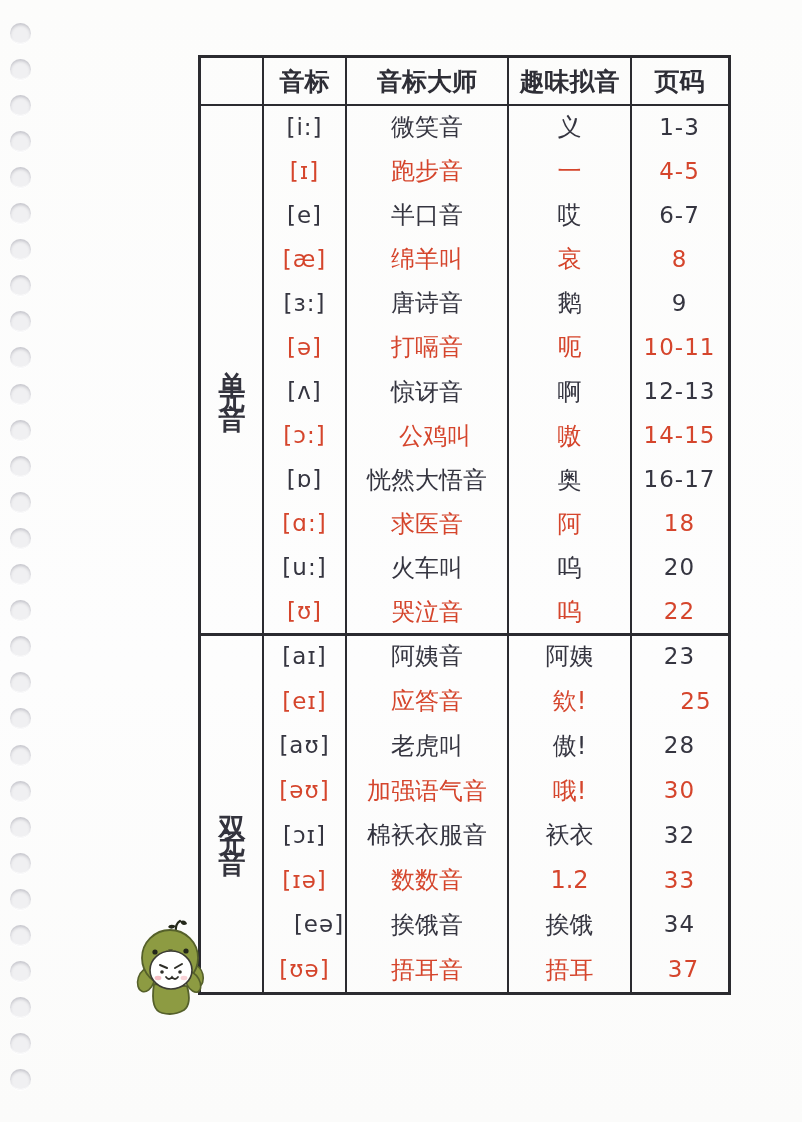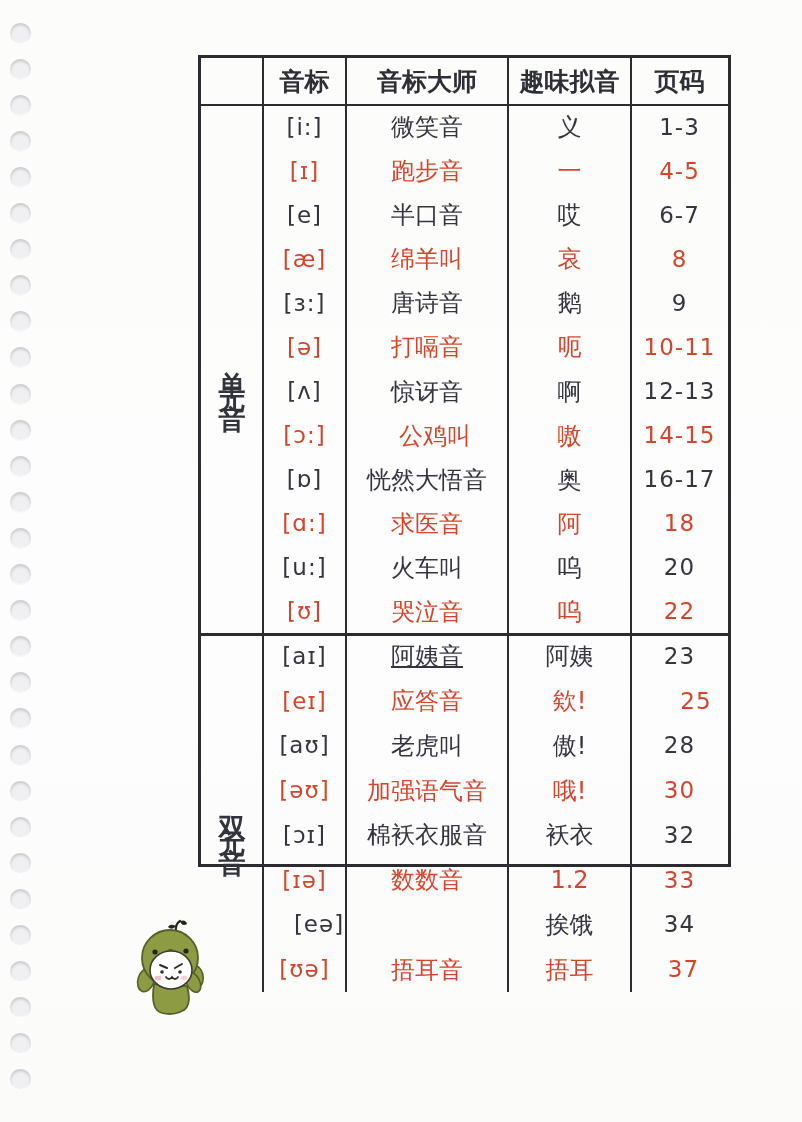--- a/index.html
+++ b/index.html
@@ -12,21 +12,21 @@
 
   
   .hole{
     position:absolute;left:10px;width:21px;height:21px;border-radius:50%;
     background:#f0f0f2;
     box-shadow:inset 0 2px 3px rgba(110,110,125,.32), inset 0 -1px 1px rgba(255,255,255,.9), 0 1px 0 rgba(255,255,255,.85);
   }
 
   
   .tbl{
-    position:absolute;left:198px;top:55px;width:533px;height:812px;
+    position:absolute;left:198px;top:55px;width:533px;height:940px;
     box-sizing:border-box;border:3px solid #2b2b30;
     display:grid;
     grid-template-columns:62px 83px 162px 123px 97px;
     grid-template-rows:47px repeat(12,44.08px) repeat(8,44.75px);
     background:transparent;
   }
   .vline,.hline{position:absolute;background:#2b2b30;z-index:1;}
   .vline{top:0;height:934px;width:2.4px;}
   .hline{left:0;width:527px;}
 
@@ -150,21 +150,21 @@
       <div class="cell col-page ink-red" style="grid-area: 11 / 5;">18</div>
       <div class="cell col-symbol ink-black" style="grid-area: 12 / 2;">[u:]</div>
       <div class="cell col-master ink-black" style="grid-area: 12 / 3;">火车叫</div>
       <div class="cell col-sound ink-black" style="grid-area: 12 / 4;">呜</div>
       <div class="cell col-page ink-black" style="grid-area: 12 / 5;">20</div>
       <div class="cell col-symbol ink-red" style="grid-area: 13 / 2;">[ʊ]</div>
       <div class="cell col-master ink-red" style="grid-area: 13 / 3;">哭泣音</div>
       <div class="cell col-sound ink-red" style="grid-area: 13 / 4;">呜</div>
       <div class="cell col-page ink-red" style="grid-area: 13 / 5;">22</div>
       <div class="cell col-symbol ink-black" style="grid-area: 14 / 2;">[aɪ]</div>
-      <div class="cell col-master ink-black" style="grid-area: 14 / 3; text-decoration: underline;">阿姨音</div>
+      <div class="cell col-master ink-black" style="grid-area: 14 / 3;">阿姨音</div>
       <div class="cell col-sound ink-black" style="grid-area: 14 / 4;">阿姨</div>
       <div class="cell col-page ink-black" style="grid-area: 14 / 5;">23</div>
       <div class="cell col-symbol ink-red" style="grid-area: 15 / 2;">[eɪ]</div>
       <div class="cell col-master ink-red" style="grid-area: 15 / 3;">应答音</div>
       <div class="cell col-sound ink-red" style="grid-area: 15 / 4;">欸!</div>
       <div class="cell col-page ink-red" style="grid-area: 15 / 5; padding-left: 33px;">25</div>
       <div class="cell col-symbol ink-black" style="grid-area: 16 / 2;">[aʊ]</div>
       <div class="cell col-master ink-black" style="grid-area: 16 / 3;">老虎叫</div>
       <div class="cell col-sound ink-black" style="grid-area: 16 / 4;">傲!</div>
       <div class="cell col-page ink-black" style="grid-area: 16 / 5;">28</div>
@@ -174,20 +174,21 @@
       <div class="cell col-page ink-red" style="grid-area: 17 / 5;">30</div>
       <div class="cell col-symbol ink-black" style="grid-area: 18 / 2;">[ɔɪ]</div>
       <div class="cell col-master ink-black" style="grid-area: 18 / 3;">棉袄衣服音</div>
       <div class="cell col-sound ink-black" style="grid-area: 18 / 4;">袄衣</div>
       <div class="cell col-page ink-black" style="grid-area: 18 / 5;">32</div>
       <div class="cell col-symbol ink-red" style="grid-area: 19 / 2; text-align: center;">[ɪə]</div>
       <div class="cell col-master ink-red" style="grid-area: 19 / 3;">数数音</div>
       <div class="cell col-sound ink-red" style="grid-area: 19 / 4;">1.2</div>
       <div class="cell col-page ink-red" style="grid-area: 19 / 5; text-align: center;">33</div>
       <div class="cell col-symbol ink-black" style="grid-area: 20 / 2; padding-left: 29px;">[eə]</div>
+      <div class="cell col-master ink-black" style="grid-area: 20 / 3;">挨饿音</div>
       <div class="cell col-sound ink-black" style="grid-area: 20 / 4;">挨饿</div>
       <div class="cell col-page ink-black" style="grid-area: 20 / 5;">34</div>
       <div class="cell col-symbol ink-red" style="grid-area: 21 / 2;">[ʊə]</div>
       <div class="cell col-master ink-red" style="grid-area: 21 / 3;">捂耳音</div>
       <div class="cell col-sound ink-red" style="grid-area: 21 / 4;">捂耳</div>
       <div class="cell col-page ink-red" style="grid-area: 21 / 5; padding-left: 8px;">37</div>
     </div>
 
   <svg class="mascot" viewBox="0 0 82 100">
 

